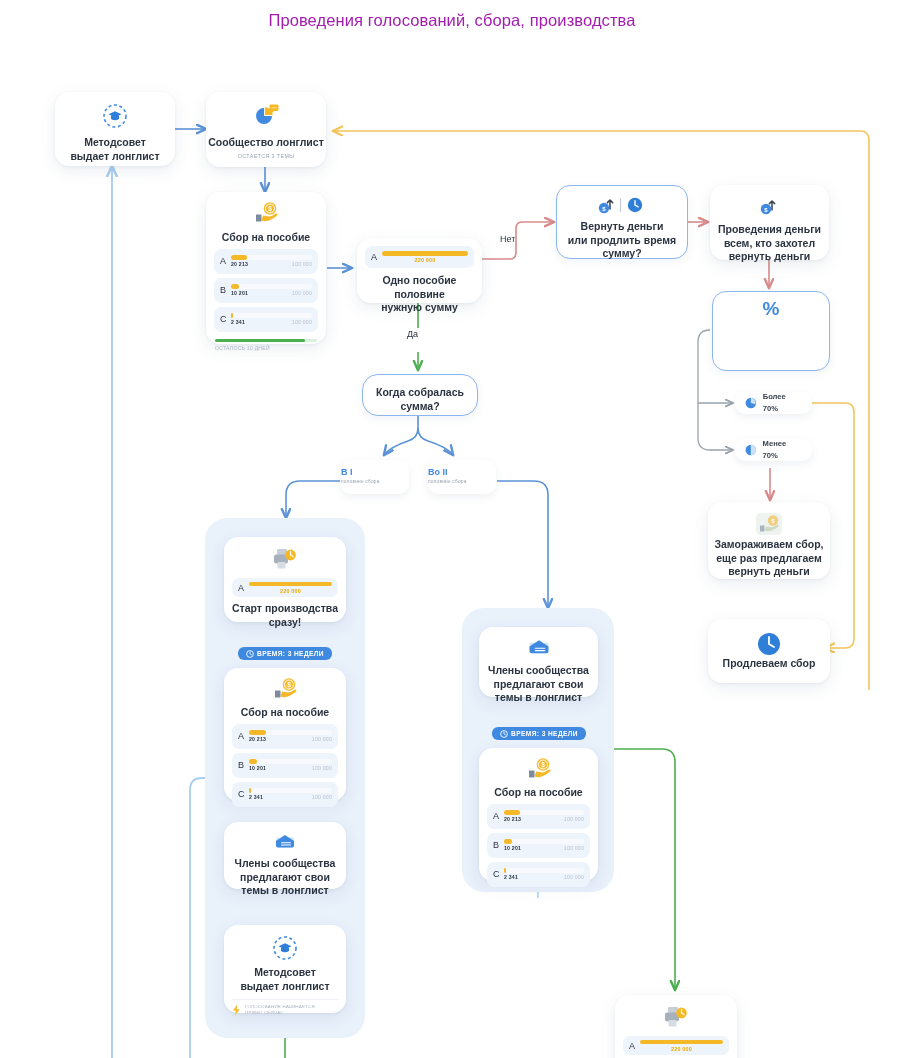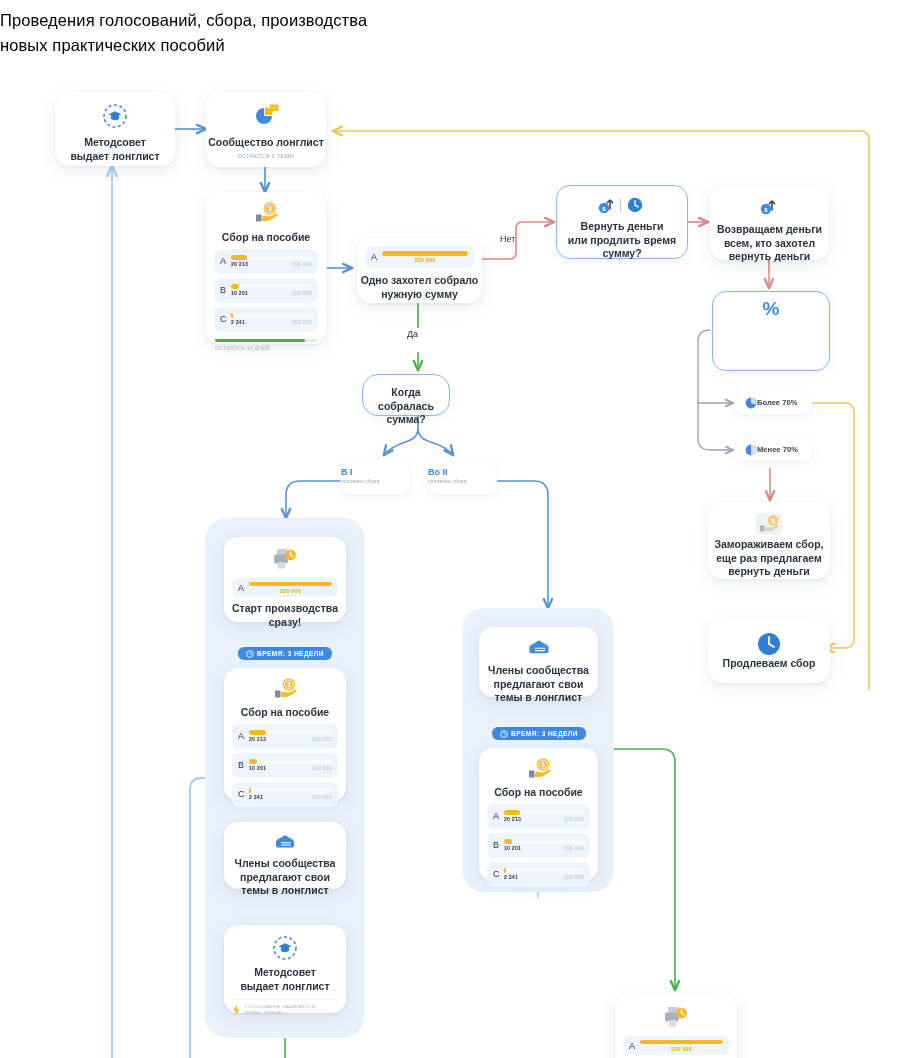--- a/index.html
+++ b/index.html
@@ -10,22 +10,22 @@
     color:#2b3340;
     overflow:hidden;
     position:relative;
   }
   #stage{position:relative;width:904px;height:1058px;}
   #wires{position:absolute;left:0;top:0;width:904px;height:1058px;pointer-events:none;}
 
   
   .title{
     position:absolute;left:0;top:8px;width:904px;
-    text-align:left;font-size:16.5px;line-height:25px;
-    color:#000000;font-weight:400;letter-spacing:.1px;
+    text-align:center;font-size:16.5px;line-height:25px;
+    color:#a21caf;font-weight:400;letter-spacing:.1px;
   }
   .title .l2{display:block;}
 
   
   .card{
     position:absolute;background:#ffffff;border-radius:14px;
     box-shadow:0 5px 16px rgba(62,84,118,.10), 0 1px 3px rgba(62,84,118,.07);
     box-sizing:border-box;text-align:center;
   }
   .card.deci{border:1.3px solid #8cb6ef;box-shadow:0 3px 10px rgba(62,84,118,.07);}
@@ -69,21 +69,21 @@
   }
   .timebadge svg{display:block;}
 
   
   .pill{
     position:absolute;background:#fff;border-radius:10px;box-sizing:border-box;
     box-shadow:0 3px 9px rgba(62,84,118,.09);text-align:left;
   }
   .pill .pt{font-size:9px;font-weight:600;color:#3f8ae0;line-height:12px;}
   .pill .ps{font-size:4.8px;color:#9aa4b4;letter-spacing:.2px;margin-top:1px;}
-  .pill.row{display:flex;align-items:center;gap:0;text-align:left;padding:0 10px;}
+  .pill.row{display:flex;align-items:center;gap:6px;text-align:left;padding:0 10px;}
   .pill.row .pt{font-size:7.6px;font-weight:700;color:#3a4250;}
 
   
   .elabel{position:absolute;font-size:9px;color:#2b3340;font-weight:400;}
 
   
   .hintsep{border-top:1px solid #eef1f6;margin:6px 8px 0;}
   .hint{display:flex;align-items:center;gap:4px;padding:4px 8px 0;text-align:left;}
   .hint .ht{font-size:4.4px;line-height:6px;letter-spacing:.25px;color:#a9b2c0;text-transform:uppercase;}
 </style>
@@ -154,21 +154,20 @@
     <path d="M538,884 L538,898" fill="none" stroke="#a8cdf0" stroke-width="1.5"></path>
 
     <path d="M614,749 L662,749 Q675,749 675,762 L675,990" fill="none" stroke="#4caf50" stroke-width="1.6" marker-end="url(#agreen)"></path>
 
     <path d="M112,1058 L112,178 Q112,169 112,166" fill="none" stroke="#a8cdf0" stroke-width="1.8" marker-end="url(#ablue)"></path>
     <path d="M190,1058 L190,790 Q190,778 202,778 L206,778" fill="none" stroke="#a8cdf0" stroke-width="1.8"></path>
   </svg>
 
   <div class="title">
     <span>Проведения голосований, сбора, производства</span>
-    <span class="l2">новых практических пособий</span>
   </div>
 
   <div class="panel" style="left:205px;top:518px;width:160px;height:520px;"></div>
   <div class="panel" style="left:462px;top:608px;width:152px;height:284px;"></div>
 
   <div class="card" style="left:55px;top:92px;width:120px;height:74px;padding-top:11px;">
     <svg class="ico" width="26" height="26" viewBox="0 0 26 26">
       <circle cx="13" cy="13" r="11" fill="none" stroke="#3f8ae0" stroke-width="1.6" stroke-dasharray="3 2.6"></circle>
       <path d="M6.5,11.2 L13,8.2 L19.5,11.2 L13,14.2 Z" fill="#2f7fd8"></path>
       <path d="M9,12.6 L9,16 Q13,18.4 17,16 L17,12.6" fill="#2f7fd8"></path>
@@ -242,21 +241,21 @@
   <div class="card" style="left:357px;top:238px;width:125px;height:65px;padding-top:8px;">
     <div class="prow full" style="margin:0 8px;height:22px;">
       <span class="lab">A</span>
       <span class="barwrap">
         <span class="track"></span>
         <span class="fill"></span>
         <span class="cur">220 000</span>
       </span>
     </div>
     <div class="ttl" style="margin-top:6px;">
-      <span>Одно захотел собрало</span><br>
+      <span>Одно пособие половине</span><br>
       <span>нужную сумму</span>
     </div>
   </div>
 
   <div class="elabel" style="left:500px;top:234px;">Нет</div>
   <div class="elabel" style="left:407px;top:329px;">Да</div>
 
   <div class="card deci" style="left:556px;top:185px;width:132px;height:74px;padding-top:9px;">
     <svg class="ico" width="54" height="20" viewBox="0 0 54 20">
       <circle cx="9" cy="13" r="5.2" fill="#3f8ae0"></circle>
@@ -273,39 +272,39 @@
     </div>
   </div>
 
   <div class="card" style="left:710px;top:185px;width:119px;height:75px;padding-top:11px;">
     <svg class="ico" width="26" height="20" viewBox="0 0 26 20">
       <circle cx="9" cy="13" r="5.2" fill="#3f8ae0"></circle>
       <text x="9" y="15.6" font-size="6" font-family="Liberation Sans, sans-serif" fill="#fff" text-anchor="middle" font-weight="bold">$</text>
       <path d="M15,14 L15,5 M15,5 L12.4,7.6 M15,5 L17.6,7.6" stroke="#3a4250" stroke-width="1.5" fill="none" stroke-linecap="round" stroke-linejoin="round"></path>
     </svg>
     <div class="ttl" style="margin-top:7px;">
-      <span>Возвращаем деньги</span><br>
+      <span>Проведения деньги</span><br>
       <span>всем, кто захотел</span><br>
       <span>вернуть деньги</span>
     </div>
   </div>
 
   <div class="card deci" style="left:712px;top:291px;width:118px;height:80px;padding-top:7px;">
     <div style="font-size:19px;font-weight:700;color:#3f8ae0;line-height:20px;">%</div>
   </div>
 
   <div class="pill row" style="left:735px;top:392px;width:77px;height:22px;">
     <svg width="12" height="12" viewBox="0 0 12 12">
       <circle cx="6" cy="6" r="5.4" fill="#3f8ae0"></circle>
       <path d="M6,6 L6,0.6 A5.4,5.4 0 0,1 10.6,7.4 Z" fill="#cfe3f8"></path>
     </svg>
     <span class="pt">Более 70%</span>
   </div>
 
-  <div class="pill row" style="left:735px;top:439px;width:77px;height:22px;text-align:center;">
+  <div class="pill row" style="left:735px;top:439px;width:77px;height:22px;">
     <svg width="12" height="12" viewBox="0 0 12 12">
       <circle cx="6" cy="6" r="5.4" fill="#3f8ae0"></circle>
       <path d="M6,0.6 A5.4,5.4 0 0,1 6,11.4 Z" fill="#cfe3f8"></path>
     </svg>
     <span class="pt">Менее 70%</span>
   </div>
 
   <div class="card" style="left:708px;top:502px;width:122px;height:77px;padding-top:10px;">
     <svg class="ico" width="30" height="24" viewBox="0 0 30 24">
       <rect x="2" y="1" width="26" height="22" rx="5" fill="#eef3f0"></rect>
@@ -324,21 +323,21 @@
   <div class="card" style="left:708px;top:619px;width:122px;height:64px;padding-top:12px;">
     <svg class="ico" width="26" height="26" viewBox="0 0 26 26">
       <circle cx="13" cy="13" r="11" fill="#2f7fd8"></circle>
       <path d="M13,6 L13,13 L18,16" stroke="#fff" stroke-width="1.8" fill="none" stroke-linecap="round"></path>
     </svg>
     <div class="ttl" style="">
       <span>Продлеваем сбор</span>
     </div>
   </div>
 
-  <div class="card deci" style="left:362px;top:374px;width:88px;height:42px;padding-top:11px;border-radius:16px;text-align:center;">
+  <div class="card deci" style="left:362px;top:374px;width:116px;height:42px;padding-top:11px;border-radius:16px;text-align:center;">
     <div class="ttl">
       <span>Когда собралась</span><br>
       <span>сумма?</span>
     </div>
   </div>
 
   <div class="pill" style="left:341px;top:460px;width:68px;height:34px;padding-top:6px;">
     <div class="pt">В I</div>
     <div class="ps">половине сбора</div>
   </div>

